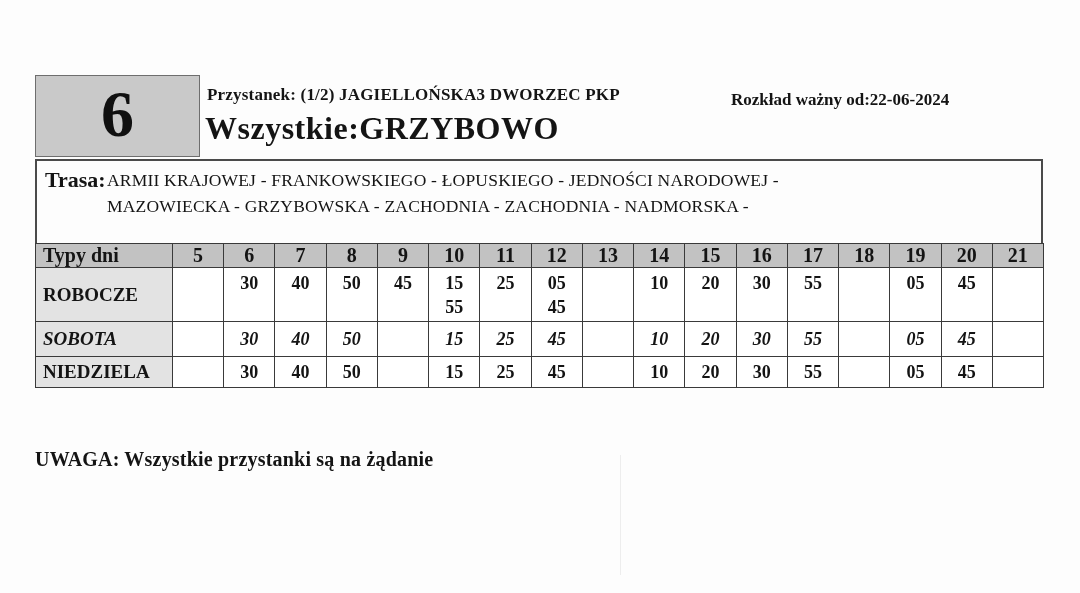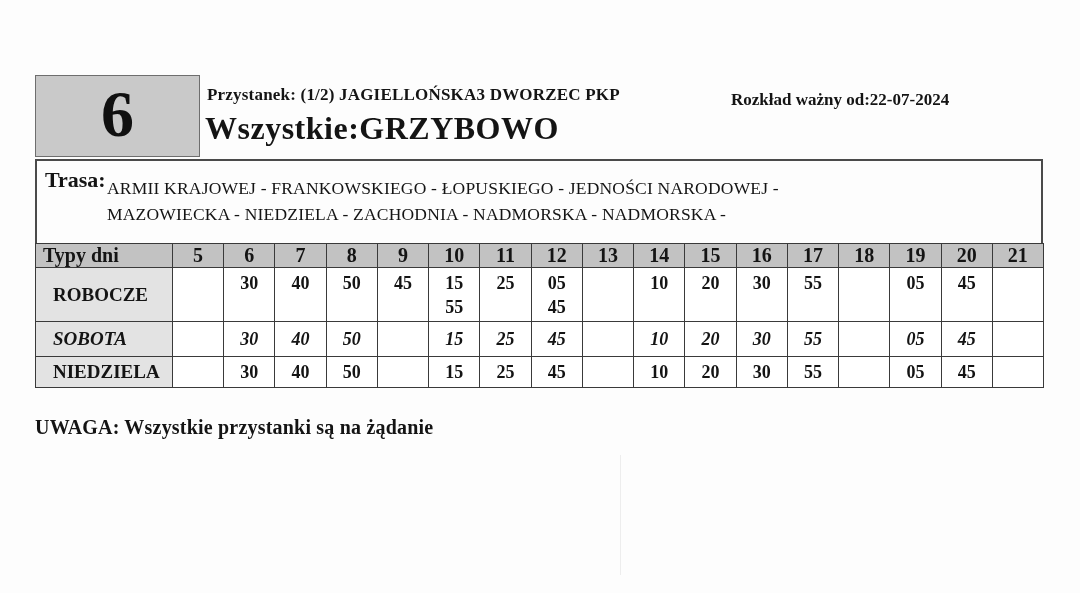--- a/index.html
+++ b/index.html
@@ -44,21 +44,21 @@
     width: 1008px; height: 84px;
     border: 2px solid #4a4a4a;
     border-bottom: none;
   }
   .route-label {
     position: absolute; left: 8px; top: 6px;
     font-size: 22px; font-weight: bold;
   }
   .route-lines {
     position: absolute; left: 70px; top: 6px; right: 6px;
-    font-size: 17.5px; line-height: 26px; letter-spacing: .2px; margin-top: 8px;
+    font-size: 17.5px; line-height: 26px; letter-spacing: .2px;
   }
 
   
   table.timetable {
     position: absolute; left: 35px; top: 243px;
     width: 1008px;
     border-collapse: collapse;
     table-layout: fixed;
   }
   .timetable th, .timetable td {
@@ -69,65 +69,65 @@
   .timetable thead th {
     background: #c2c2c2;
     font-size: 20px; height: 17px;
     text-align: center;
   }
   .timetable thead th.day-type {
     text-align: left; padding-left: 7px;
   }
   .timetable td.day-label {
     background: #e3e3e3;
-    font-size: 19px; text-align: left; padding-left: 17px;
+    font-size: 19px; text-align: left; padding-left: 7px;
     vertical-align: middle;
   }
   .timetable td.time-cell {
     background: #ffffff;
     font-size: 18px; text-align: center;
     vertical-align: top; padding-top: 3px;
     line-height: 24px;
   }
   .timetable tbody tr:nth-child(1) td { height: 54px; }
   .timetable tbody tr:nth-child(2) td { height: 35px; font-style: italic; }
   .timetable tbody tr:nth-child(3) td { height: 31px; margin-top: 20px; }
   .timetable tbody tr:nth-child(2) td.time-cell,
   .timetable tbody tr:nth-child(3) td.time-cell { vertical-align: middle; padding-top: 0; }
 
   
   .note {
-    position: absolute; left: 35px; top: 416px;
+    position: absolute; left: 35px; top: 448px;
     font-size: 20px; font-weight: bold; letter-spacing: .2px;
   }
 
   
   .scan-line {
     position: absolute; left: 620px; top: 455px; width: 1px; height: 120px;
     background: #ededed;
   }
 </style>
 </head>
 <body>
 
 <div class="page">
 
   <div class="line-box">
     <span class="num">6</span>
   </div>
 
   <div class="stop-label">Przystanek: (1/2) JAGIELLOŃSKA3 DWORZEC PKP</div>
   <div class="direction-label">Wszystkie:GRZYBOWO</div>
-  <div class="valid-from">Rozkład ważny od:22-07-2024</div>
+  <div class="valid-from">Rozkład ważny od:22-06-2024</div>
 
   <div class="route-box">
     <span class="route-label">Trasa:</span>
     <div class="route-lines" id="route-lines">
         <div>ARMII KRAJOWEJ - FRANKOWSKIEGO - ŁOPUSKIEGO - JEDNOŚCI NARODOWEJ -</div>
-        <div>MAZOWIECKA - NIEDZIELA - ZACHODNIA - NADMORSKA - NADMORSKA -</div>
+        <div>MAZOWIECKA - GRZYBOWSKA - ZACHODNIA - ZACHODNIA - NADMORSKA -</div>
       </div>
   </div>
 
   <table class="timetable" id="timetable">
       <colgroup>
         <col style="width: 137px;">
         <col style="width: 51.2353px;">
         <col style="width: 51.2353px;">
         <col style="width: 51.2353px;">
         <col style="width: 51.2353px;">

